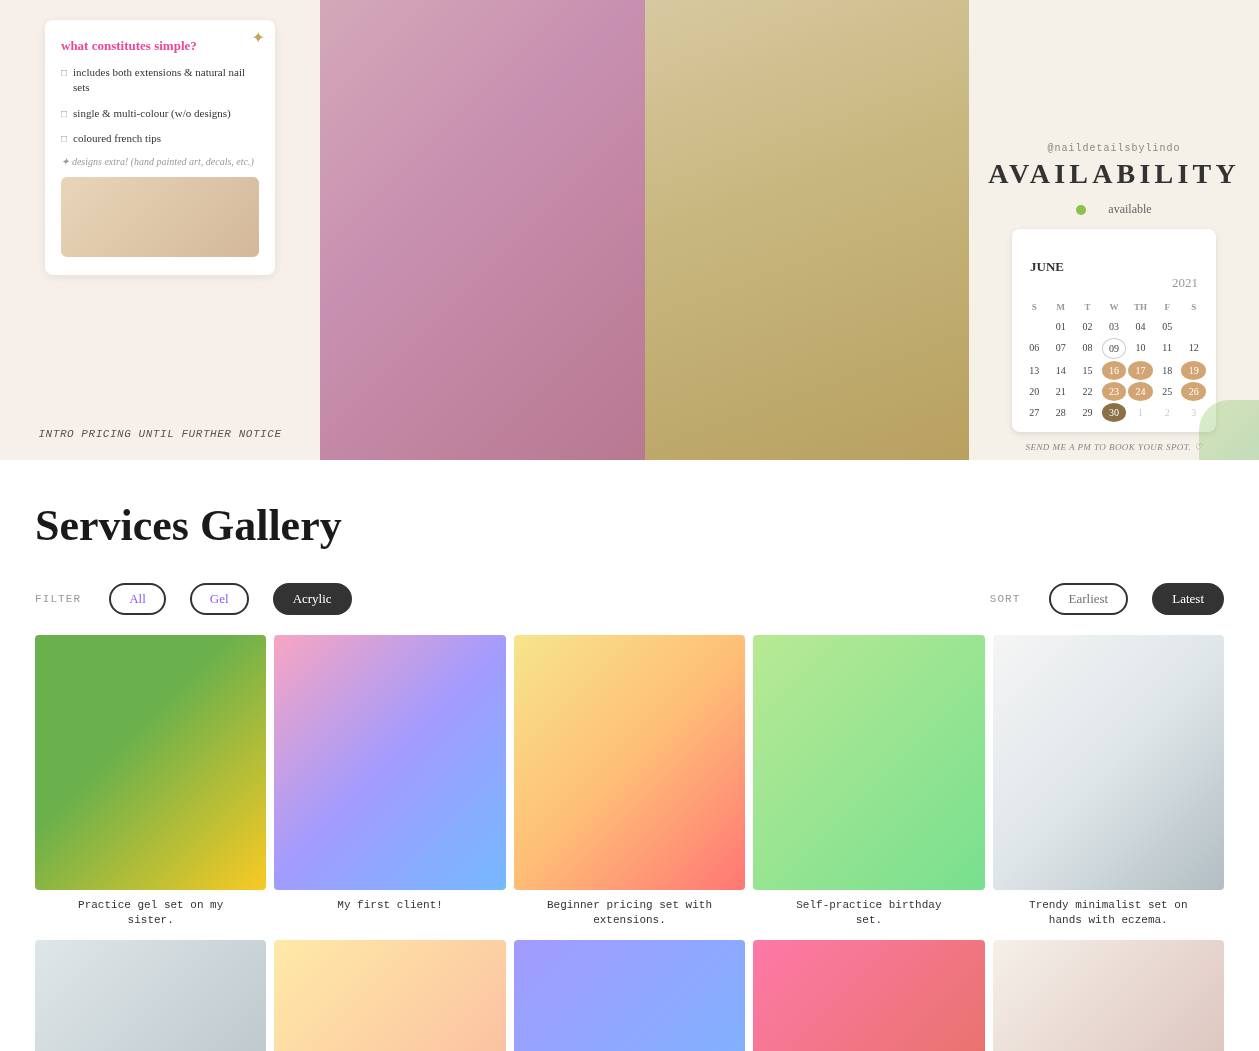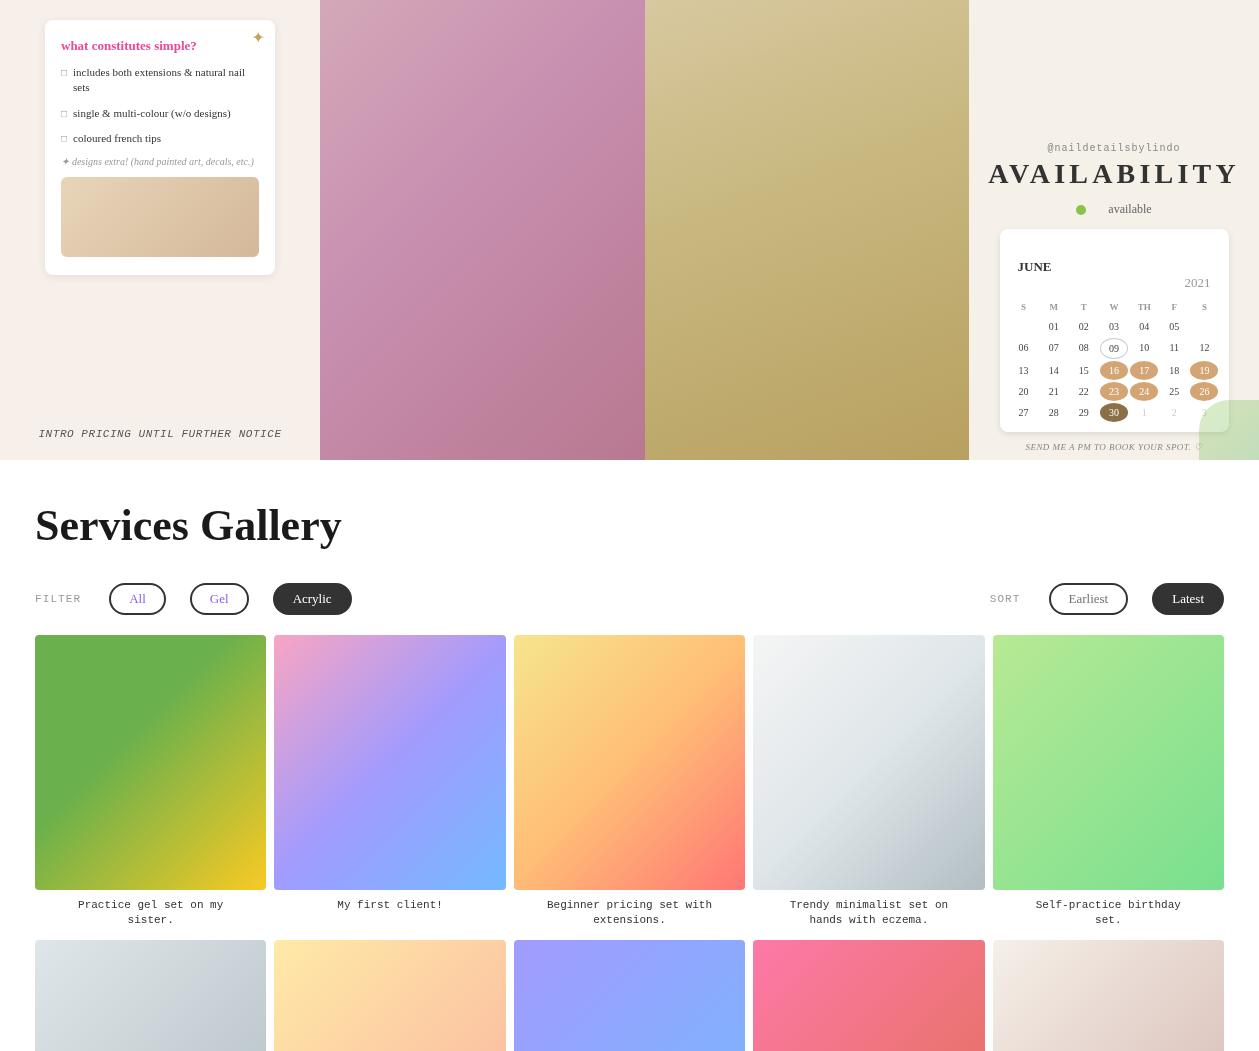--- a/index.html
+++ b/index.html
@@ -130,21 +130,21 @@
     .dot-green {
       width: 10px;
       height: 10px;
       border-radius: 50%;
       background: #8bc34a;
     }
     .calendar {
       background: white;
       border-radius: 8px;
       padding: 10px;
-      width: 229px;
+      width: 204px;
       box-shadow: 0 2px 6px rgba(0,0,0,0.1);
     }
     .cal-header {
       display: flex;
       justify-content: space-between;
       align-items: center;
       padding: 4px 8px 8px;
       font-size: 13px;
       font-weight: bold;
       color: #333;
@@ -437,30 +437,30 @@
       <div class="gallery-caption">My first client!</div>
     </div>
     <div class="gallery-item">
       <div class="gallery-img">
         <div class="gallery-img-block swatch-3"></div>
       </div>
       <div class="gallery-caption">Beginner pricing set with extensions.</div>
     </div>
     <div class="gallery-item">
       <div class="gallery-img">
+        <div class="gallery-img-block swatch-4"></div>
+      </div>
+      <div class="gallery-caption">Self-practice birthday set.</div>
+    </div>
+    <div class="gallery-item">
+      <div class="gallery-img">
         <div class="gallery-img-block swatch-5"></div>
       </div>
       <div class="gallery-caption">Trendy minimalist set on hands with eczema.</div>
     </div>
-    <div class="gallery-item">
-      <div class="gallery-img">
-        <div class="gallery-img-block swatch-4"></div>
-      </div>
-      <div class="gallery-caption">Self-practice birthday set.</div>
-    </div>
   </div>
 
   <div class="gallery-grid">
     <div class="gallery-item">
       <div class="gallery-img">
         <div class="gallery-img-block swatch-6"></div>
       </div>
     </div>
     <div class="gallery-item">
       <div class="gallery-img">

